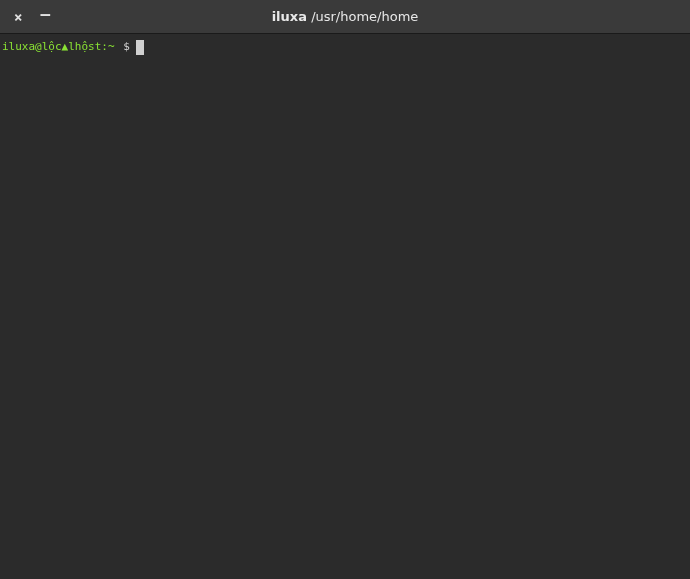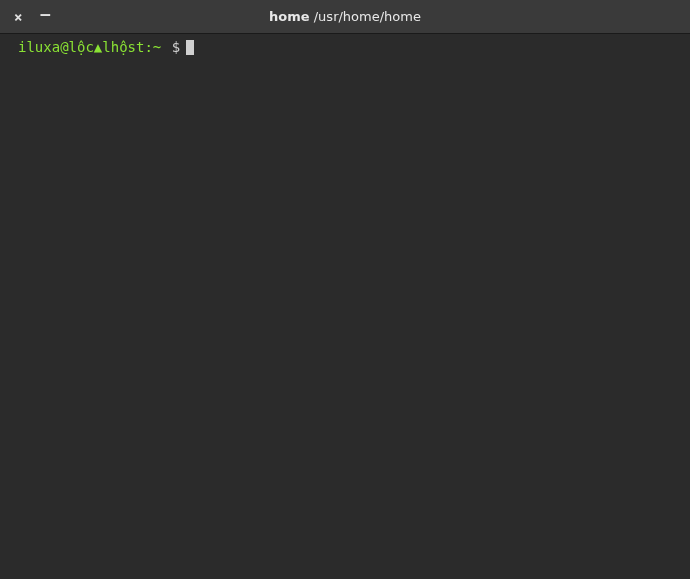--- a/index.html
+++ b/index.html
@@ -48,22 +48,22 @@
       left: 50%;
       transform: translateX(-50%);
       color: #e8e8e8;
       font-size: 13px;
       font-family: "DejaVu Sans", "Liberation Sans", sans-serif;
     }
     .title-app {
       font-weight: bold;
     }
     .terminal-body {
-      padding: 4px 18px;
-      font-size: 14px;
+      padding: 4px 2px;
+      font-size: 11px;
       line-height: 18px;
       background: #2b2b2b;
       height: calc(100% - 34px);
     }
     .prompt-line {
       display: flex;
       align-items: center;
       white-space: pre;
     }
     .prompt-user {
@@ -84,21 +84,21 @@
   </style>
 </head>
 <body>
 
 <div class="titlebar">
   <div class="titlebar-controls">
     <span class="close-btn">×</span>
     <span class="minimize-btn">–</span>
   </div>
   <div class="title-text">
-    <span class="title-app">home</span>
+    <span class="title-app">iluxa</span>
     <span> </span>
     <span>/usr/home/home</span>
   </div>
 </div>
 
 <div class="terminal-body">
   <div class="prompt-line">
     <span class="prompt-user">iluxa@lộc▲lhộst:~</span>
     <span class="prompt-dollar"> <span>$</span></span>
     <span class="cursor-block"></span>

